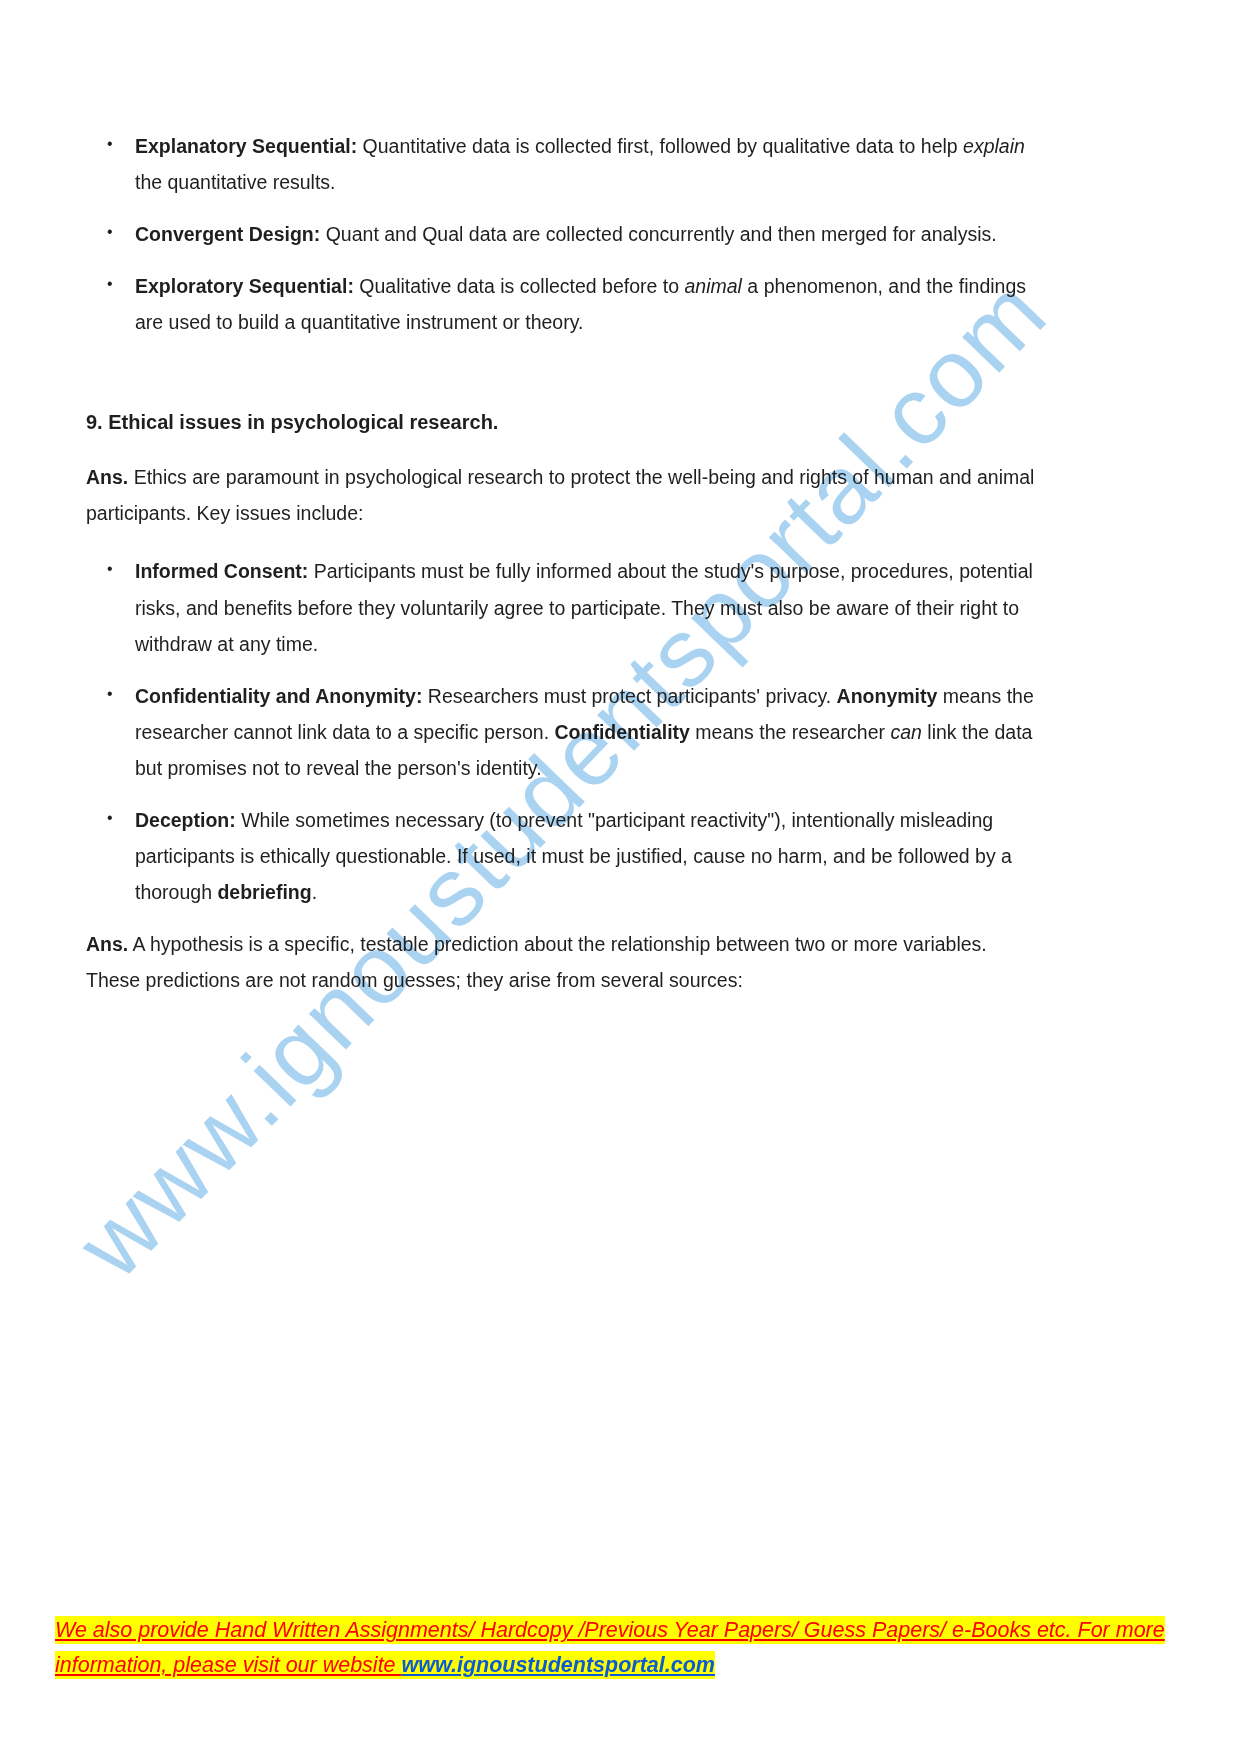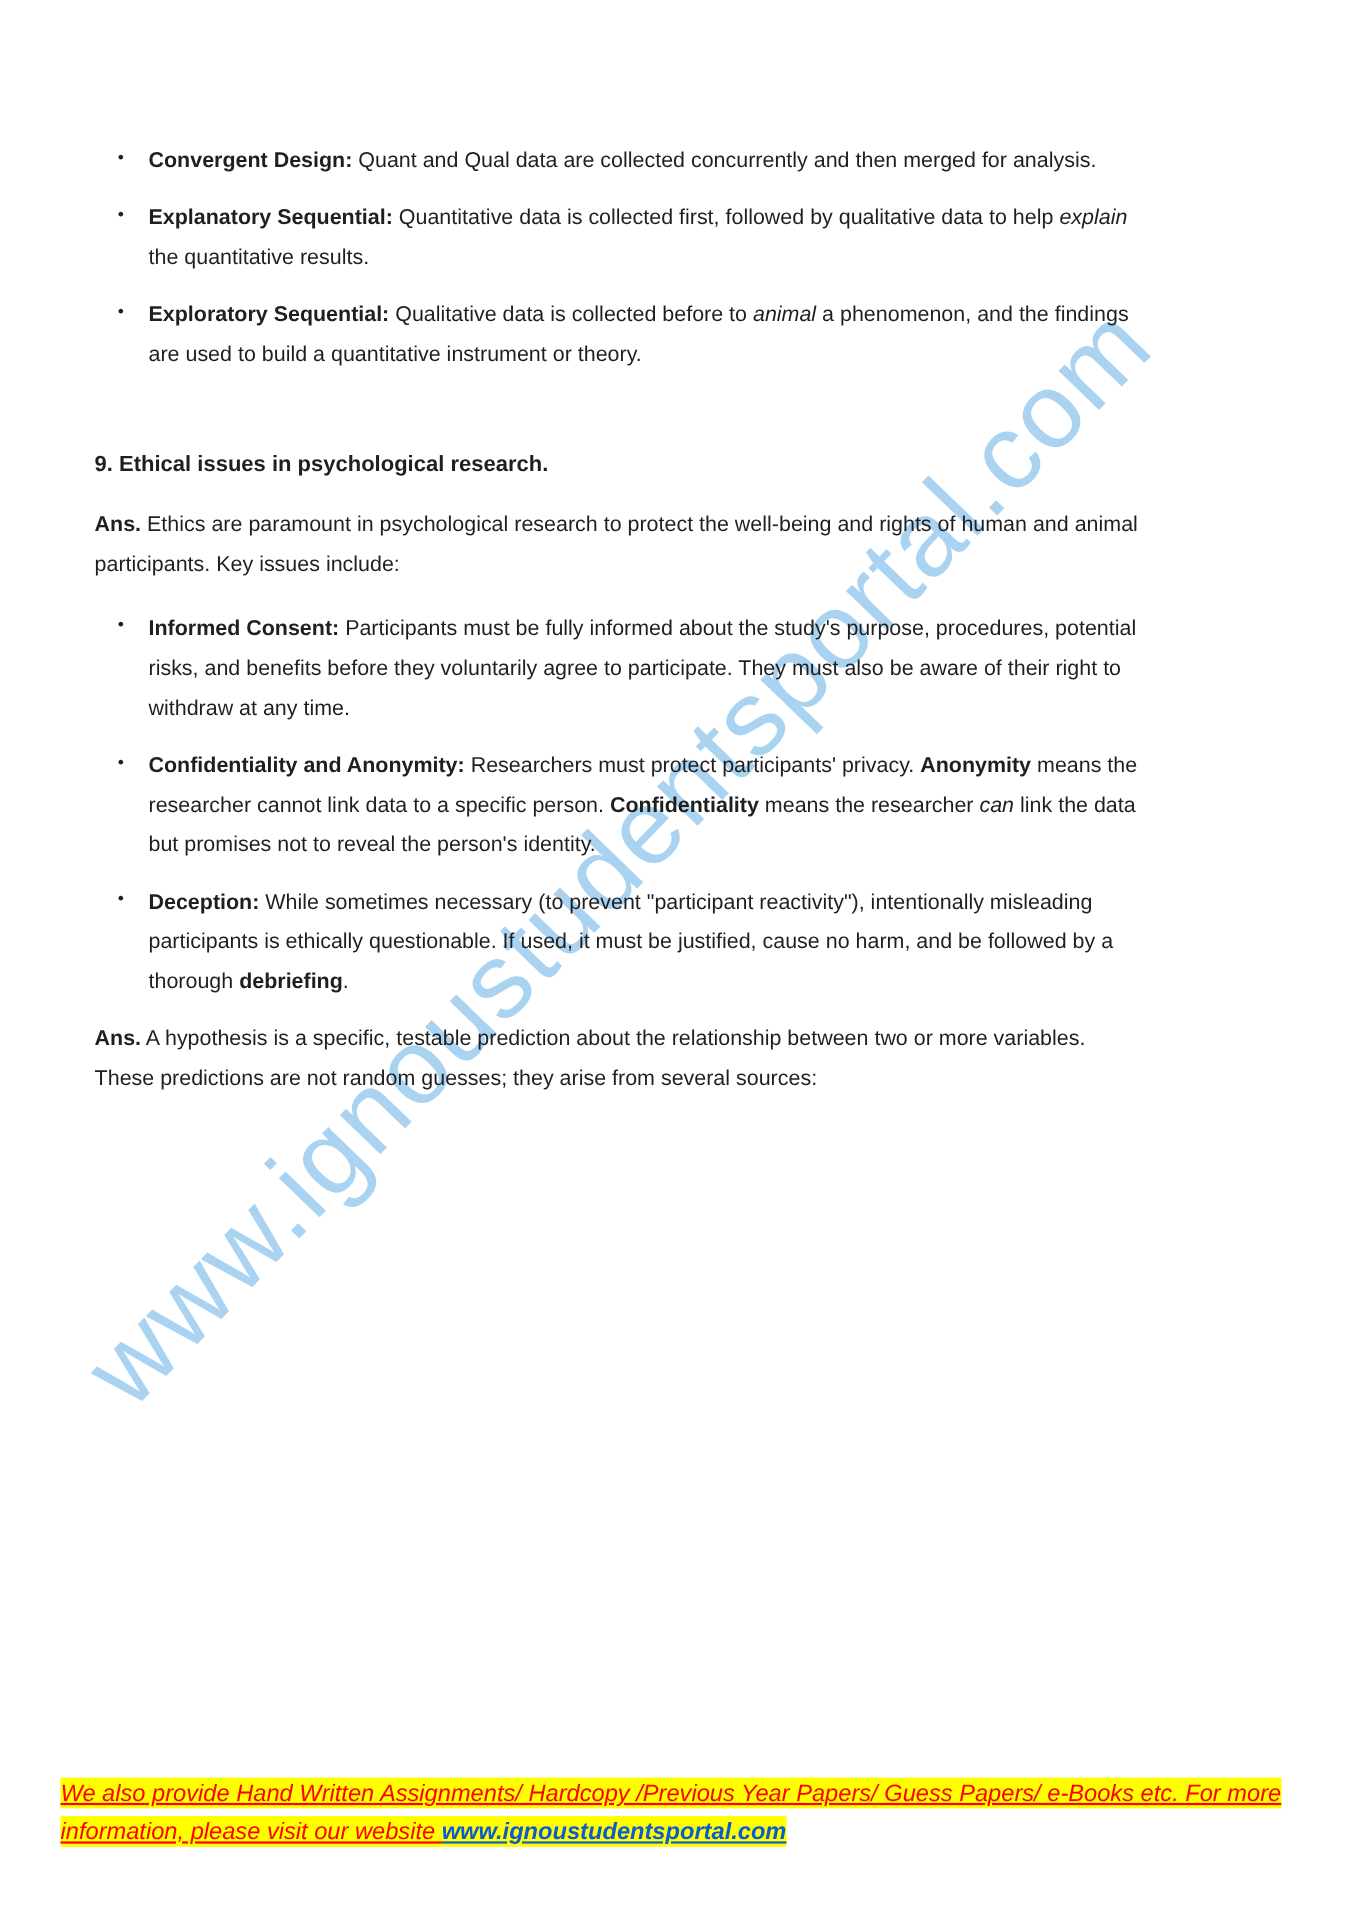--- a/index.html
+++ b/index.html
@@ -75,22 +75,22 @@
 </head>
 <body>
 
 <div class="page">
 
   <div class="watermark">www.ignoustudentsportal.com</div>
 
   <div class="content">
 
     <ul>
+        <li><span class="b">Explanatory Sequential:</span><span> Quantitative data is collected first, followed by qualitative data to help </span><span class="i">explain</span><span> the quantitative results.</span></li>
         <li><span class="b">Convergent Design:</span><span> Quant and Qual data are collected concurrently and then merged for analysis.</span></li>
-        <li><span class="b">Explanatory Sequential:</span><span> Quantitative data is collected first, followed by qualitative data to help </span><span class="i">explain</span><span> the quantitative results.</span></li>
         <li><span class="b">Exploratory Sequential:</span><span> Qualitative data is collected before to </span><span class="i">animal</span><span> a phenomenon, and the findings are used to build a quantitative instrument or theory.</span></li>
       </ul>
 
     <h2 class="section-heading">9. Ethical issues in psychological research.</h2>
 
     <p class="answer-para"><span class="b">Ans.</span><span> Ethics are paramount in psychological research to protect the well-being and rights of human and animal participants. Key issues include:</span></p>
 
     <ul>
         <li><span class="b">Informed Consent:</span><span> Participants must be fully informed about the study's purpose, procedures, potential risks, and benefits before they voluntarily agree to participate. They must also be aware of their right to withdraw at any time.</span></li>
         <li><span class="b">Confidentiality and Anonymity:</span><span> Researchers must protect participants' privacy. </span><span class="b">Anonymity</span><span> means the researcher cannot link data to a specific person. </span><span class="b">Confidentiality</span><span> means the researcher </span><span class="i">can</span><span> link the data but promises not to reveal the person's identity.</span></li>

